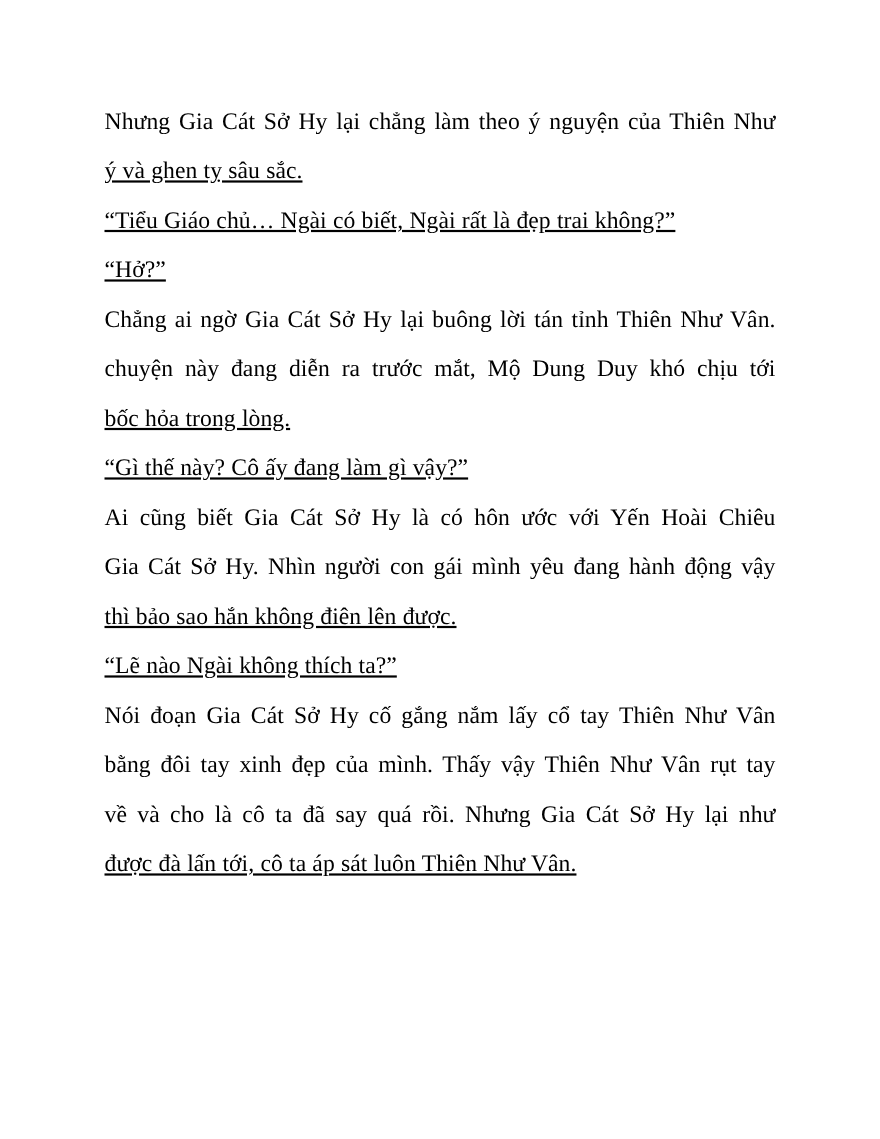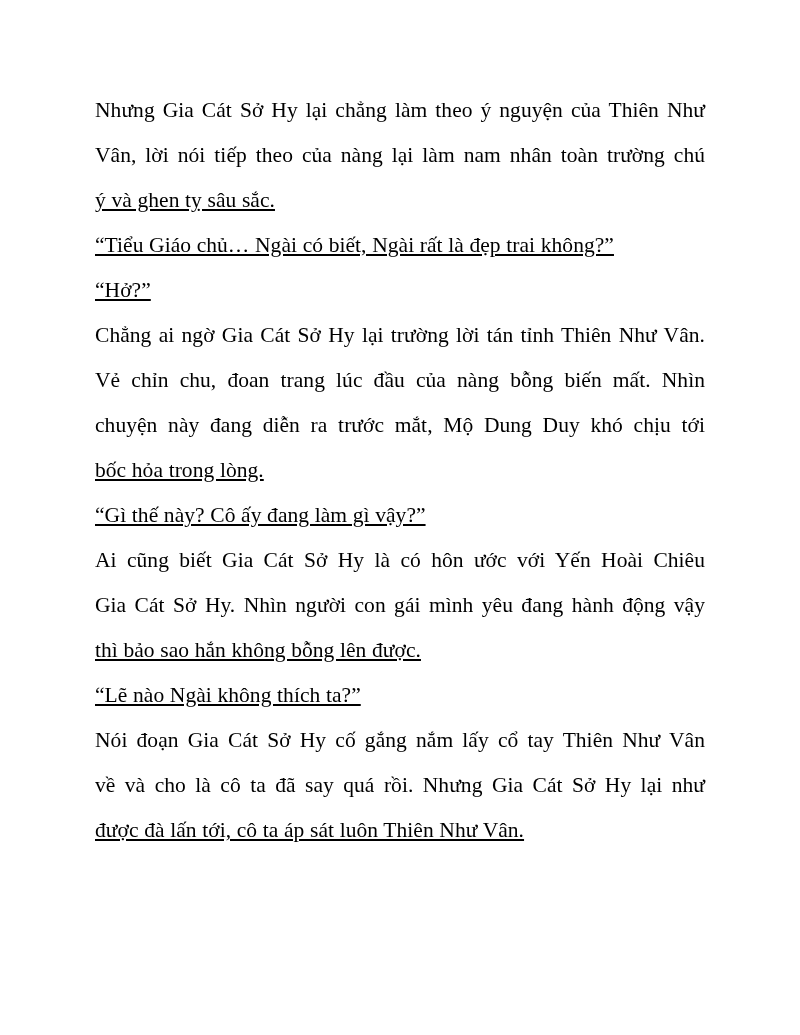--- a/index.html
+++ b/index.html
@@ -60,53 +60,52 @@
   }
 </style>
 </head>
 <body>
 
 <div id="page">
   <div class="text-body">
 
     <p class="para">
       <span class="line justified">Nhưng Gia Cát Sở Hy lại chẳng làm theo ý nguyện của Thiên Như</span>
-      <span class="line justified">Vân, lời nói tiếp theo của nàng lại làm nam nhân toàn trường chú</span>
       <span class="line last">ý và ghen tỵ sâu sắc.</span>
     </p>
 
     <p class="para short">
       <span class="line last">“Tiểu Giáo chủ… Ngài có biết, Ngài rất là đẹp trai không?”</span>
     </p>
 
     <p class="para short">
       <span class="line last">“Hở?”</span>
     </p>
 
     <p class="para">
-      <span class="line justified">Chẳng ai ngờ Gia Cát Sở Hy lại trường lời tán tỉnh Thiên Như Vân.</span>
-      <span class="line justified">Vẻ chỉn chu, đoan trang lúc đầu của nàng bỗng biến mất. Nhìn</span>
+      <span class="line justified">Chẳng ai ngờ Gia Cát Sở Hy lại buông lời tán tỉnh Thiên Như Vân.</span>
       <span class="line justified">chuyện này đang diễn ra trước mắt, Mộ Dung Duy khó chịu tới</span>
       <span class="line last">bốc hỏa trong lòng.</span>
     </p>
 
     <p class="para short">
       <span class="line last">“Gì thế này? Cô ấy đang làm gì vậy?”</span>
     </p>
 
     <p class="para">
       <span class="line justified">Ai cũng biết Gia Cát Sở Hy là có hôn ước với Yến Hoài Chiêu</span>
       <span class="line justified">Gia Cát Sở Hy. Nhìn người con gái mình yêu đang hành động vậy</span>
-      <span class="line last">thì bảo sao hắn không bỗng lên được.</span>
+      <span class="line last">thì bảo sao hắn không điên lên được.</span>
     </p>
 
     <p class="para short">
       <span class="line last">“Lẽ nào Ngài không thích ta?”</span>
     </p>
 
     <p class="para">
       <span class="line justified">Nói đoạn Gia Cát Sở Hy cố gắng nắm lấy cổ tay Thiên Như Vân</span>
+      <span class="line justified">bằng đôi tay xinh đẹp của mình. Thấy vậy Thiên Như Vân rụt tay</span>
       <span class="line justified">về và cho là cô ta đã say quá rồi. Nhưng Gia Cát Sở Hy lại như</span>
       <span class="line last">được đà lấn tới, cô ta áp sát luôn Thiên Như Vân.</span>
     </p>
 
   </div>
 </div>
 
 </body></html>

